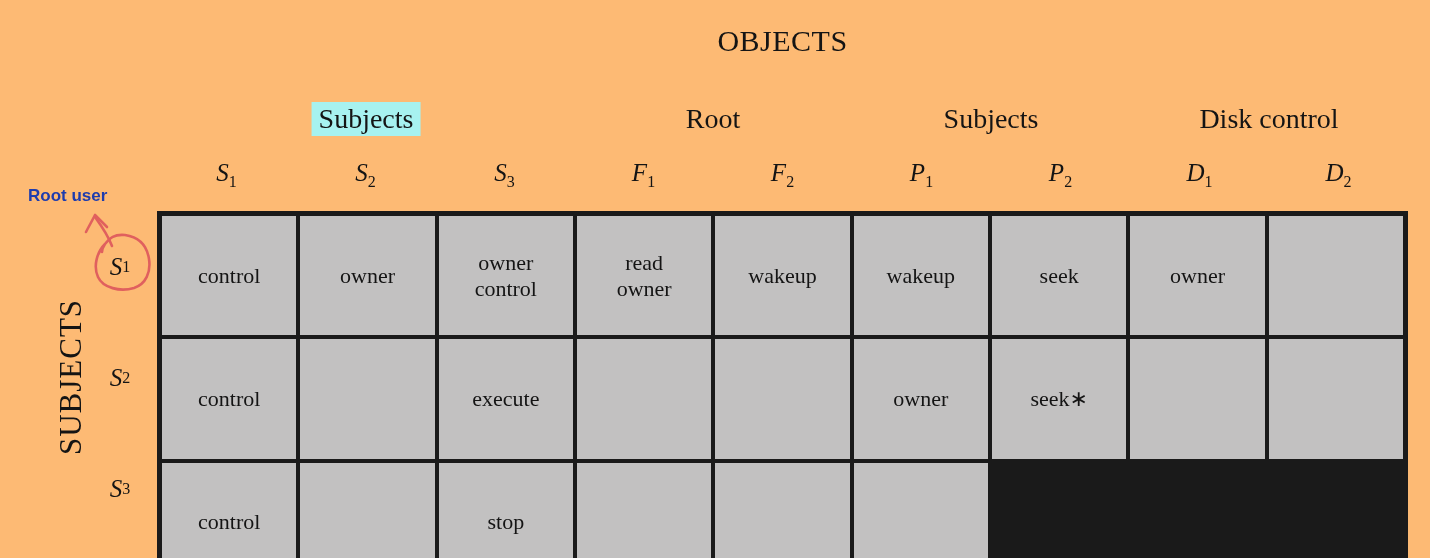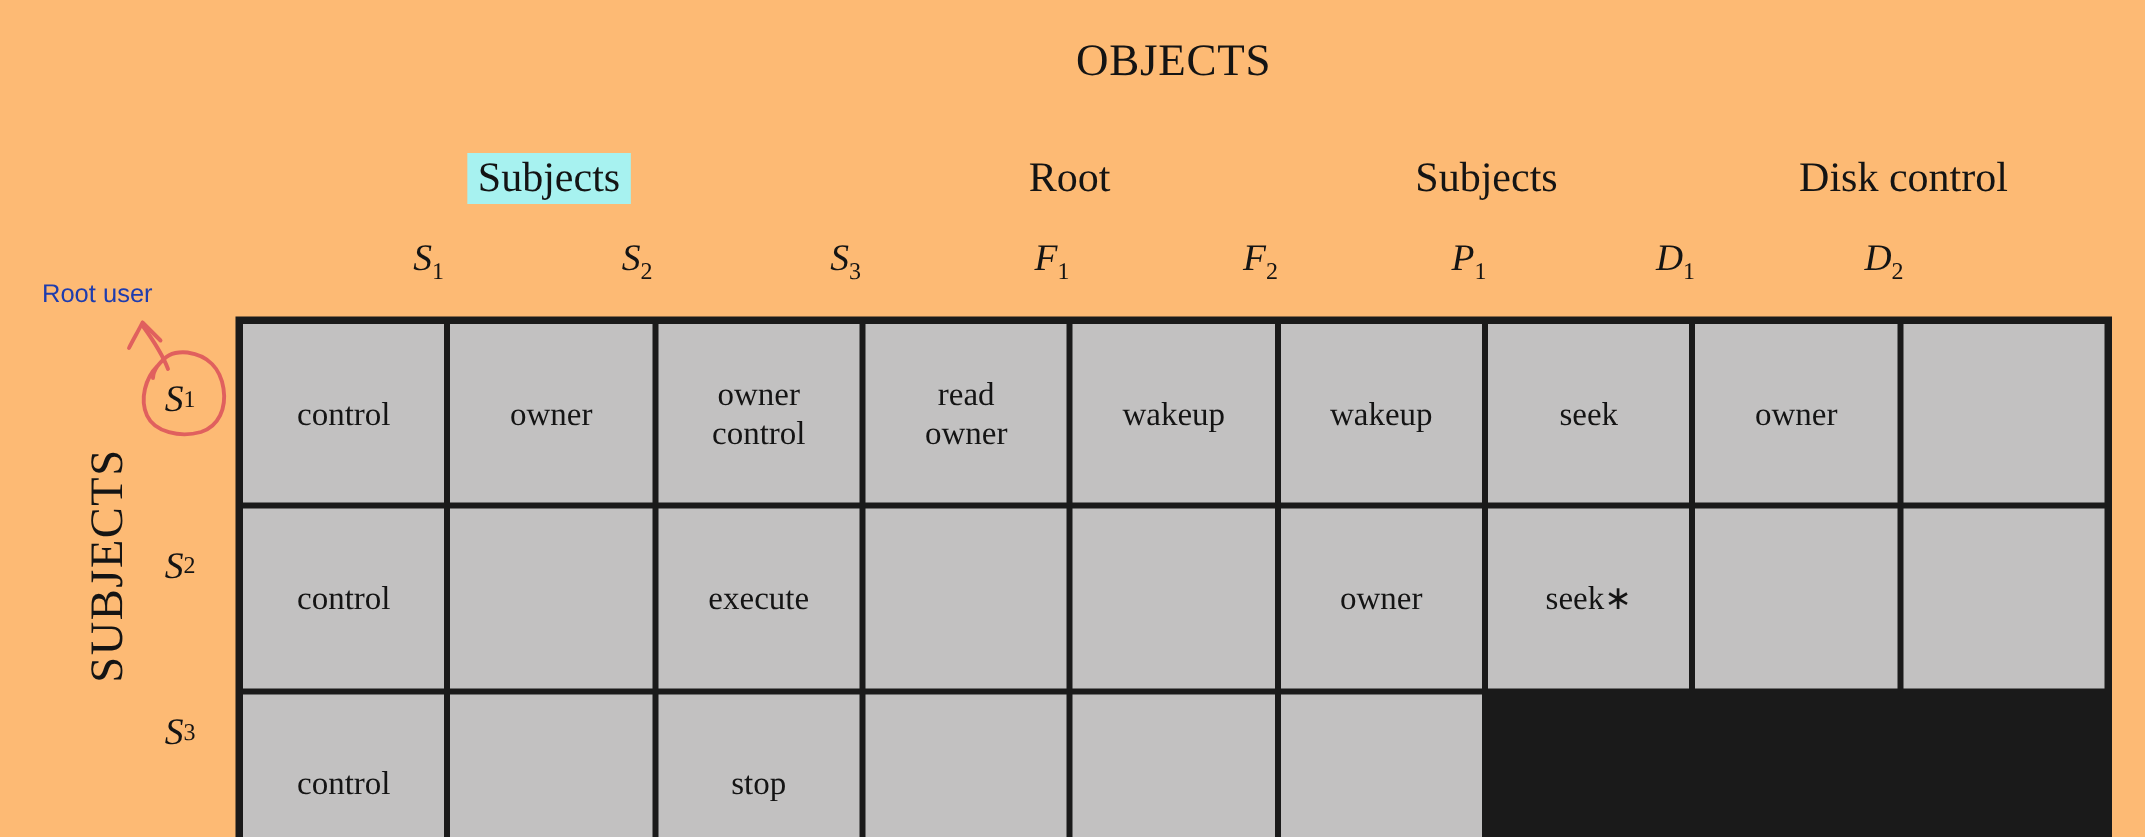--- a/index.html
+++ b/index.html
@@ -16,21 +16,21 @@
     font-size:28px;white-space:nowrap;line-height:34px;
   }
   .g0{left:366px;background:#a7f2f0;padding:0 7px;}
   .g1{left:713px;}
   .g2{left:991px;}
   .g3{left:1269px;}
   .col-headers{
     position:absolute;left:157px;top:156px;width:1251px;
     display:grid;grid-template-columns:repeat(9,1fr);
   }
-  .col-header{text-align:right;font-style:italic;font-size:25px;line-height:34px;}
+  .col-header{text-align:center;font-style:italic;font-size:25px;line-height:34px;}
   .col-header sub,.row-label sub{font-style:normal;font-size:16px;line-height:0;}
   .side-title{
     position:absolute;left:71px;top:377px;
     transform:translate(-50%,-50%) rotate(-90deg);
     font-size:31px;white-space:nowrap;letter-spacing:1px;
   }
   .row-labels{
     position:absolute;left:90px;top:211px;width:60px;height:334px;
     display:grid;grid-template-rows:repeat(3,1fr);
   }
@@ -42,21 +42,21 @@
     position:absolute;left:157px;top:211px;width:1251px;height:376px;
     box-sizing:border-box;background:#1a1a1a;padding:5px;
     display:grid;grid-template-columns:repeat(9,1fr);grid-template-rows:repeat(3,1fr);gap:4px;
   }
   .cell{
     background:#c2c1c1;display:flex;align-items:center;justify-content:center;
     text-align:center;font-size:22px;line-height:26px;white-space:pre-line;
   }
   .root-user{
     position:absolute;left:28px;top:186px;
-    font-family:"Liberation Sans",sans-serif;font-size:17px;font-weight:400;
+    font-family:"Liberation Sans",sans-serif;font-size:17px;font-weight:700;
     color:#1e3cae;
   }
   .annotation-svg{position:absolute;left:0;top:0;width:1430px;height:558px;}
 </style>
 </head>
 <body>
 
 <div class="figure">
 
   <div class="objects-title">OBJECTS</div>
@@ -66,20 +66,21 @@
   <div class="group-label g2">Subjects</div>
   <div class="group-label g3">Disk control</div>
 
   <div class="col-headers">
     <div class="col-header"><span>S</span><sub>1</sub></div>
     <div class="col-header"><span>S</span><sub>2</sub></div>
     <div class="col-header"><span>S</span><sub>3</sub></div>
     <div class="col-header"><span>F</span><sub>1</sub></div>
     <div class="col-header"><span>F</span><sub>2</sub></div>
     <div class="col-header"><span>P</span><sub>1</sub></div>
+    <div class="col-header"><span>P</span><sub>2</sub></div>
     <div class="col-header"><span>D</span><sub>1</sub></div>
     <div class="col-header"><span>D</span><sub>2</sub></div>
   </div>
 
   <div class="side-title">SUBJECTS</div>
 
   <div class="row-labels">
     <div class="row-label">
         <span>S</span>
         <sub>1</sub>

